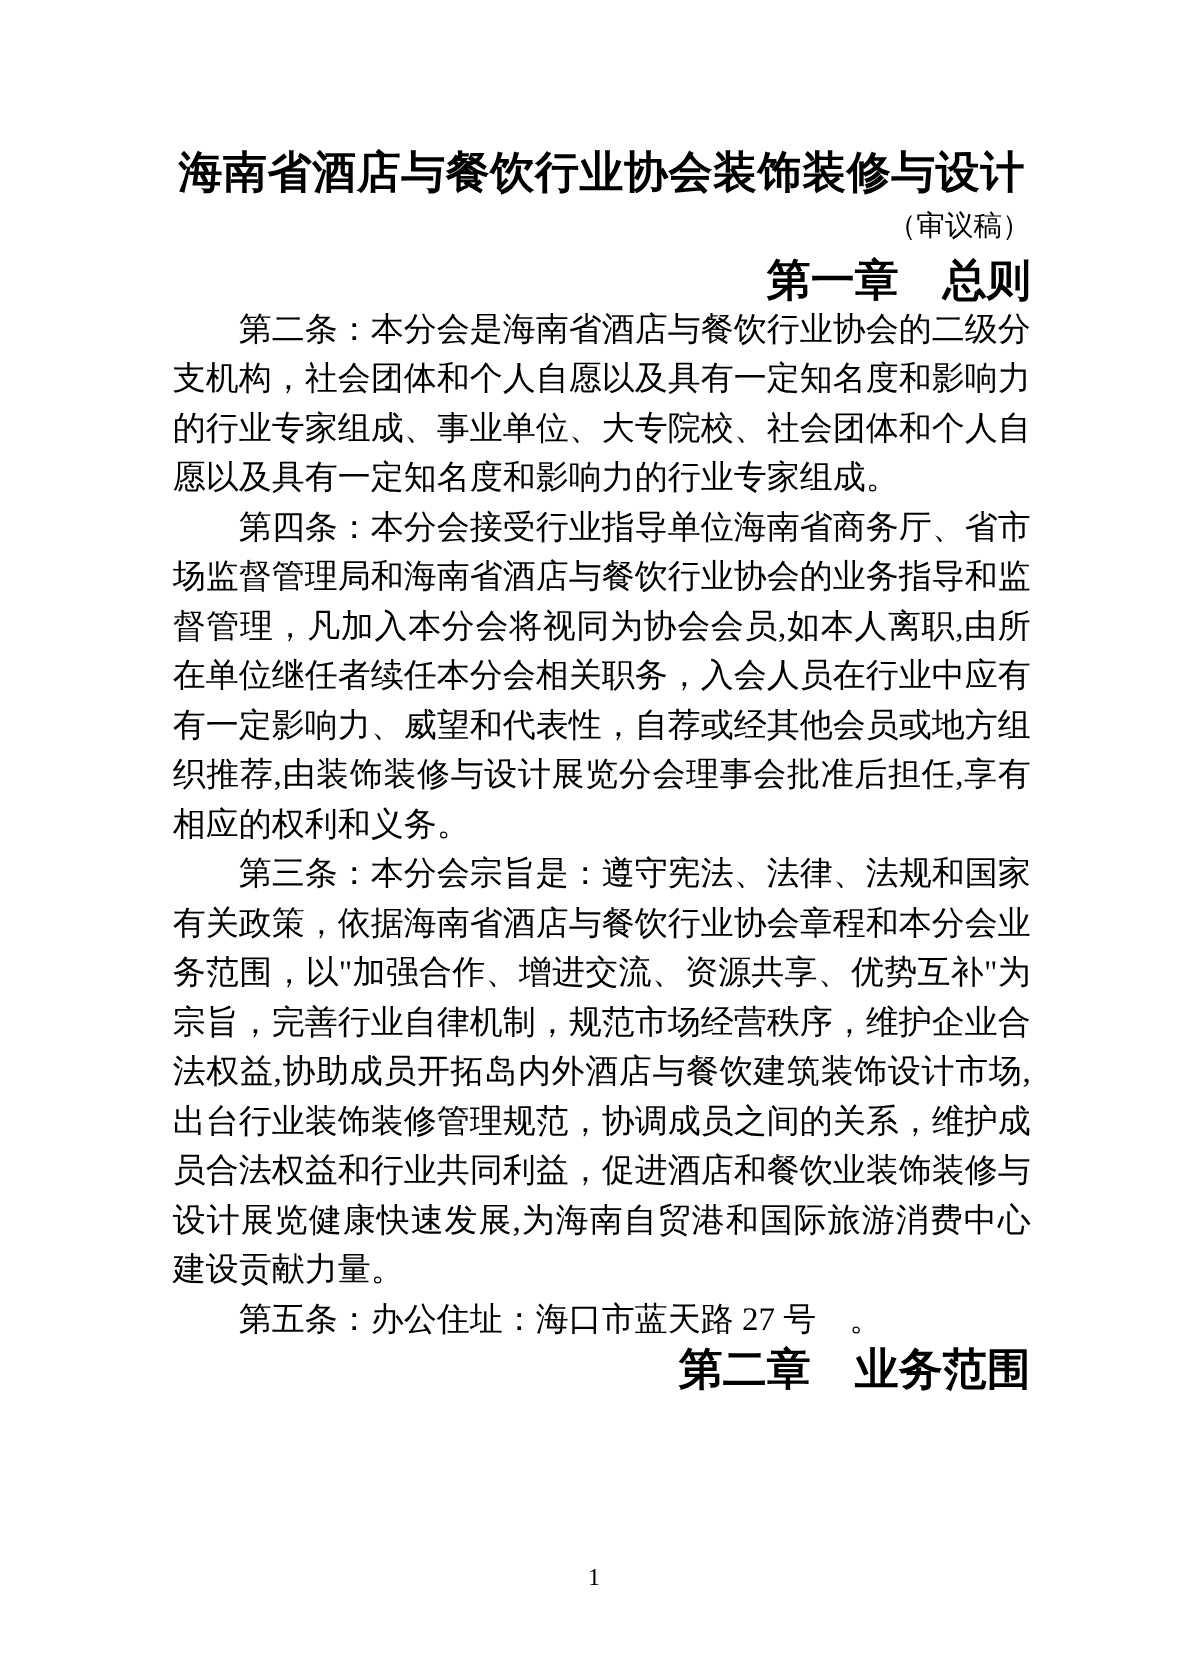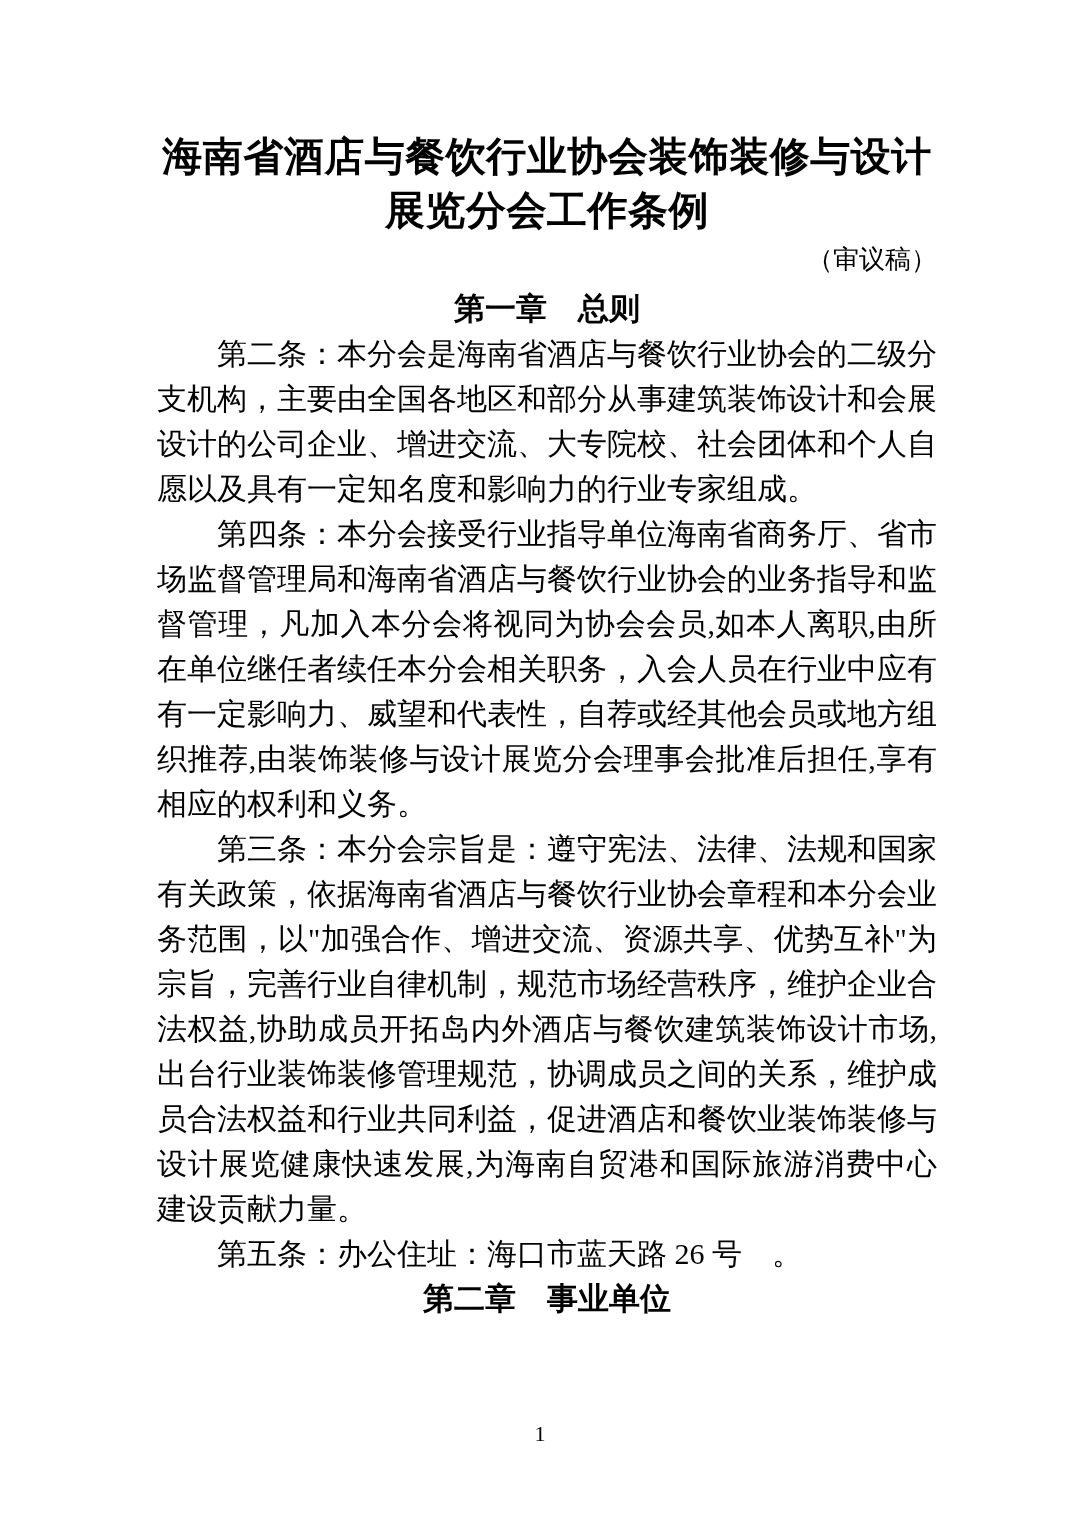--- a/index.html
+++ b/index.html
@@ -28,24 +28,24 @@
     letter-spacing: 0.5px;
   }
   .doc-subtitle {
     text-align: right;
     font-size: 26px;
     line-height: 36px;
     margin: 4px 0 8px 0;
   }
   .chapter-heading {
     margin: 0;
-    font-size: 31px;
+    font-size: 40px;
     line-height: 45px;
     font-weight: bold;
-    text-align: center;
+    text-align: right;
   }
   .article {
     margin: 0;
     font-size: 30px;
     line-height: 45px;
     text-indent: 2em;
     text-align: justify;
     text-justify: inter-ideograph;
   }
   .page-number {
@@ -59,29 +59,28 @@
     font-family: "Liberation Serif", "DejaVu Serif", serif;
   }
 </style>
 </head>
 <body>
 
 <div class="page">
 
   <h1 class="doc-title">
     <span>海南省酒店与餐饮行业协会装饰装修与设计</span><br>
-    <span>展览分会工作条例</span>
   </h1>
 
   <div class="doc-subtitle">（审议稿）</div>
 
   <h2 class="chapter-heading">第一章　总则</h2>
 
-  <p class="article">第二条：本分会是海南省酒店与餐饮行业协会的二级分支机构，主要由全国各地区和部分从事建筑装饰设计和会展设计的公司企业、增进交流、大专院校、社会团体和个人自愿以及具有一定知名度和影响力的行业专家组成。</p>
+  <p class="article">第二条：本分会是海南省酒店与餐饮行业协会的二级分支机构，社会团体和个人自愿以及具有一定知名度和影响力的行业专家组成、事业单位、大专院校、社会团体和个人自愿以及具有一定知名度和影响力的行业专家组成。</p>
   <p class="article">第四条：本分会接受行业指导单位海南省商务厅、省市场监督管理局和海南省酒店与餐饮行业协会的业务指导和监督管理，凡加入本分会将视同为协会会员,如本人离职,由所在单位继任者续任本分会相关职务，入会人员在行业中应有有一定影响力、威望和代表性，自荐或经其他会员或地方组织推荐,由装饰装修与设计展览分会理事会批准后担任,享有相应的权利和义务。</p>
   <p class="article">第三条：本分会宗旨是：遵守宪法、法律、法规和国家有关政策，依据海南省酒店与餐饮行业协会章程和本分会业务范围，以"加强合作、增进交流、资源共享、优势互补"为宗旨，完善行业自律机制，规范市场经营秩序，维护企业合法权益,协助成员开拓岛内外酒店与餐饮建筑装饰设计市场,出台行业装饰装修管理规范，协调成员之间的关系，维护成员合法权益和行业共同利益，促进酒店和餐饮业装饰装修与设计展览健康快速发展,为海南自贸港和国际旅游消费中心建设贡献力量。</p>
-  <p class="article">第五条：办公住址：海口市蓝天路 26 号　。</p>
+  <p class="article">第五条：办公住址：海口市蓝天路 27 号　。</p>
 
-  <h2 class="chapter-heading">第二章　事业单位</h2>
+  <h2 class="chapter-heading">第二章　业务范围</h2>
 
   <div class="page-number">1</div>
 
 </div>
 
 </body></html>

